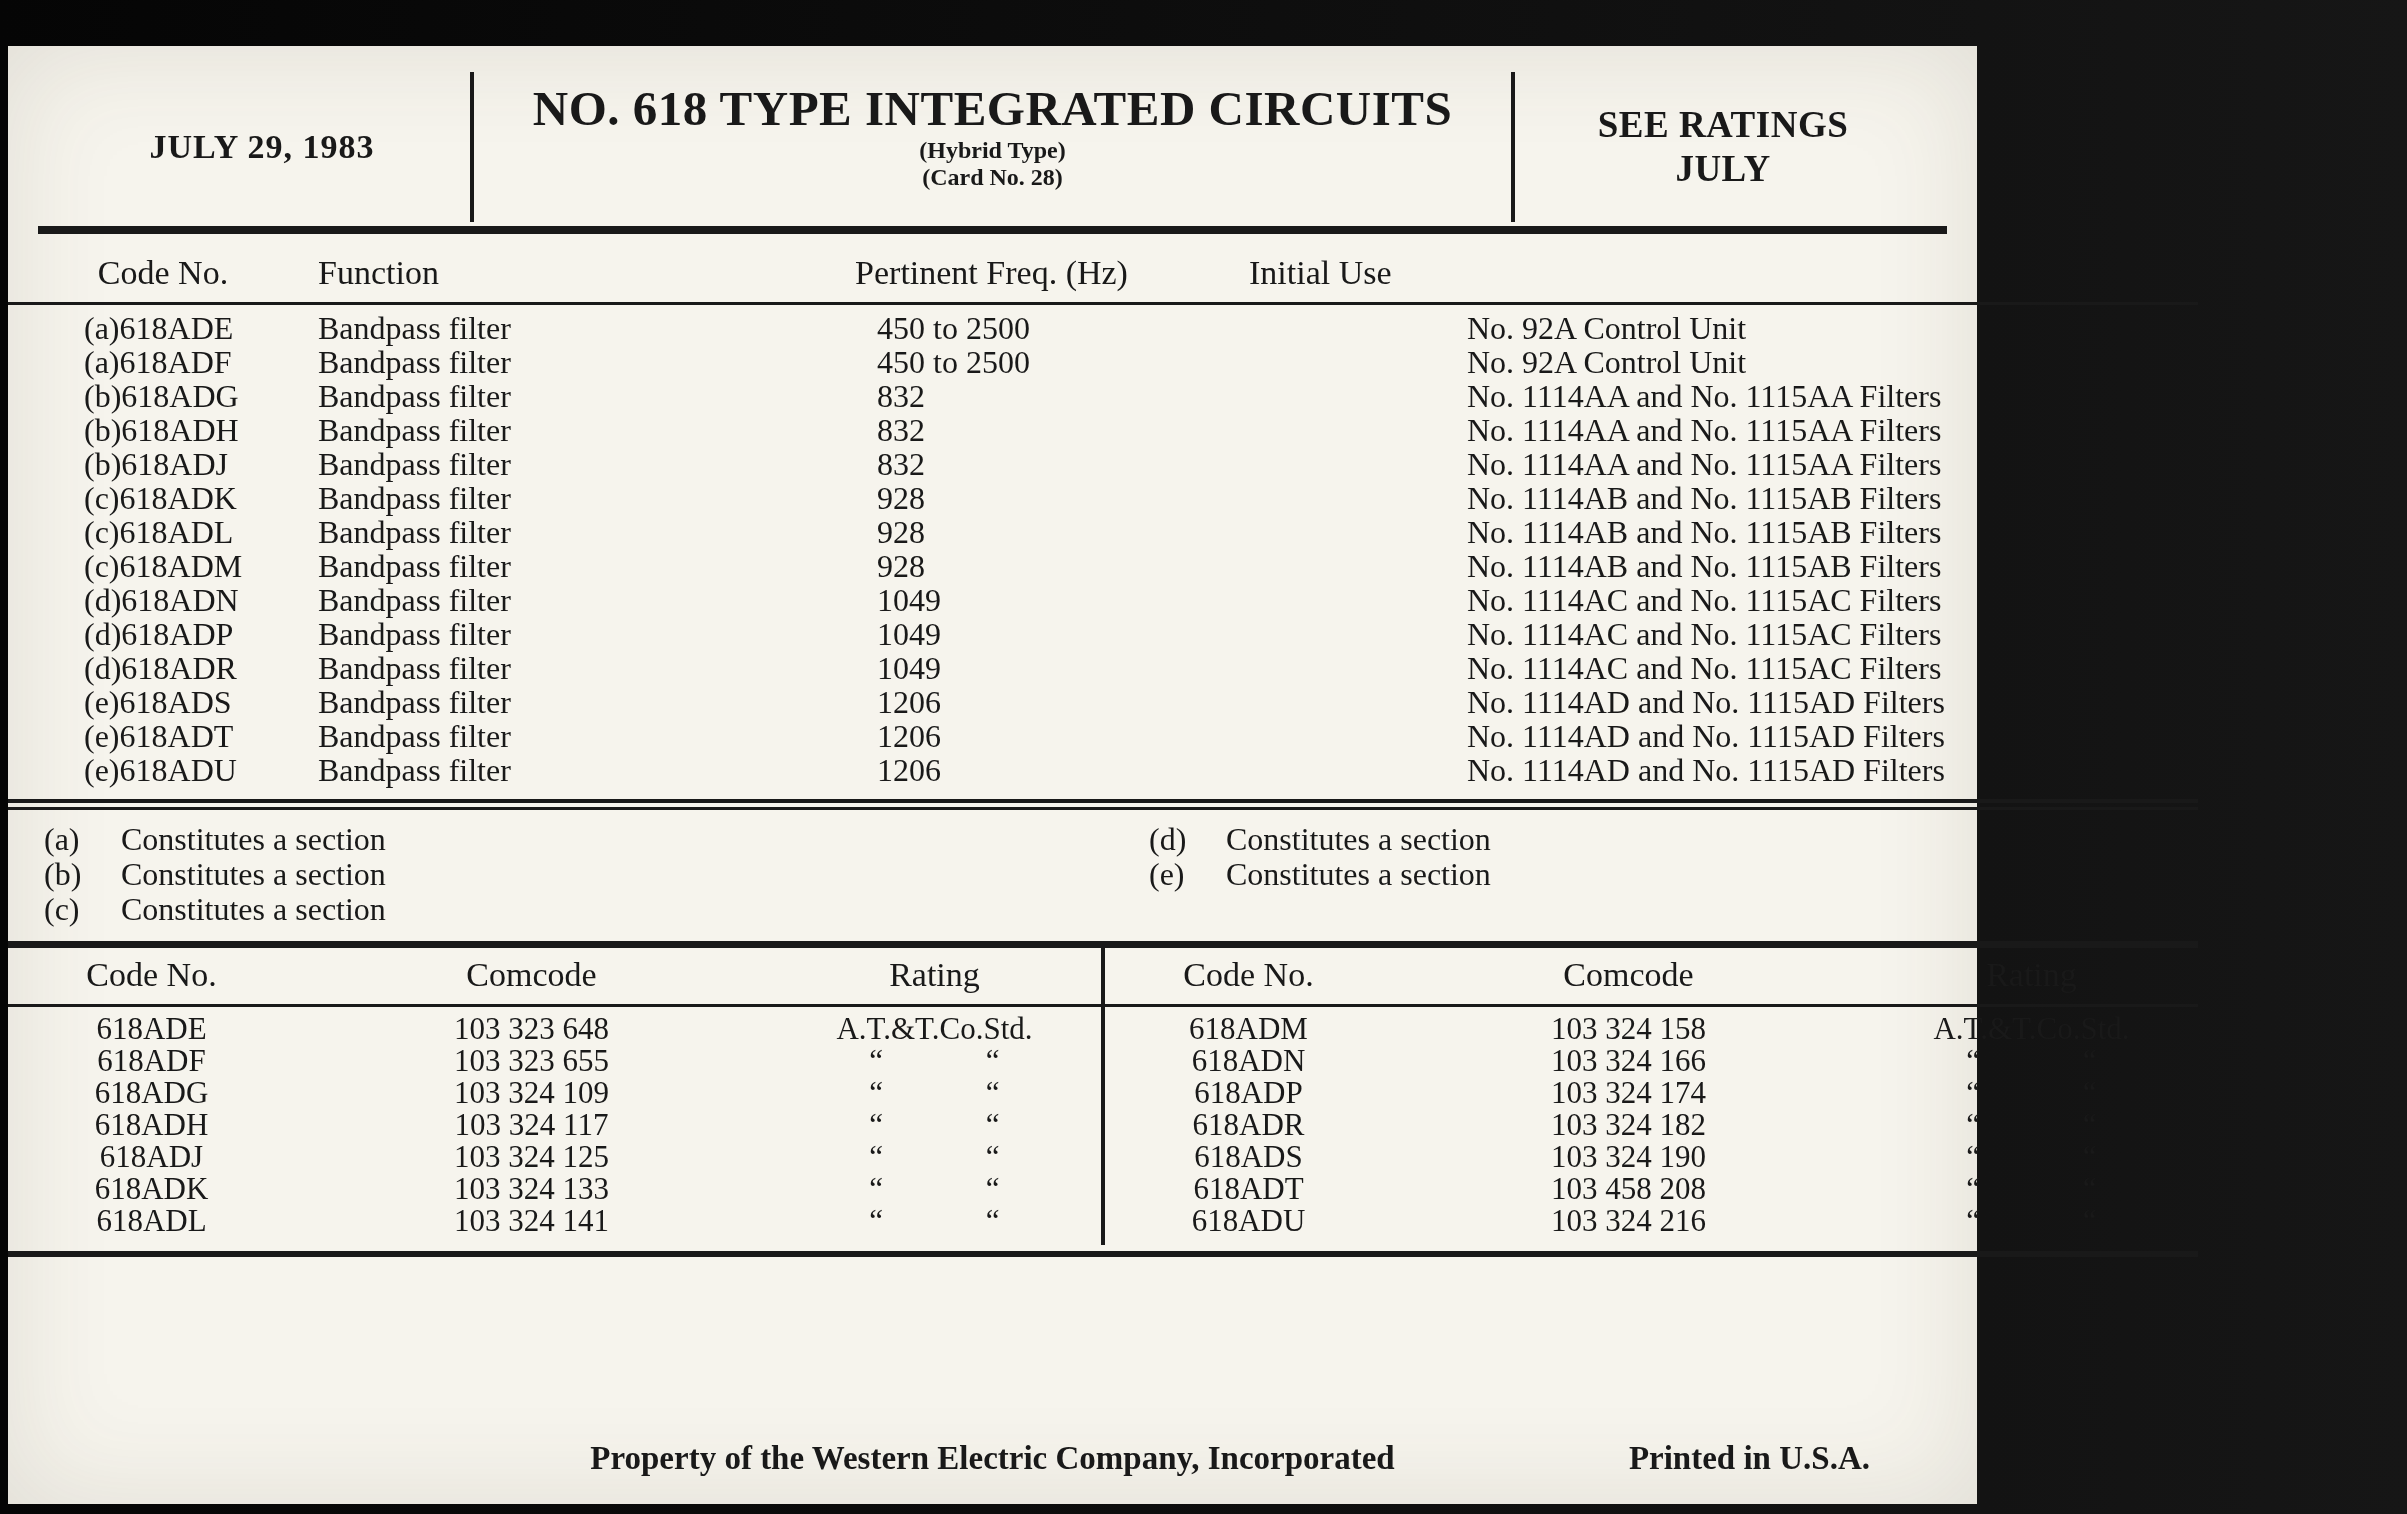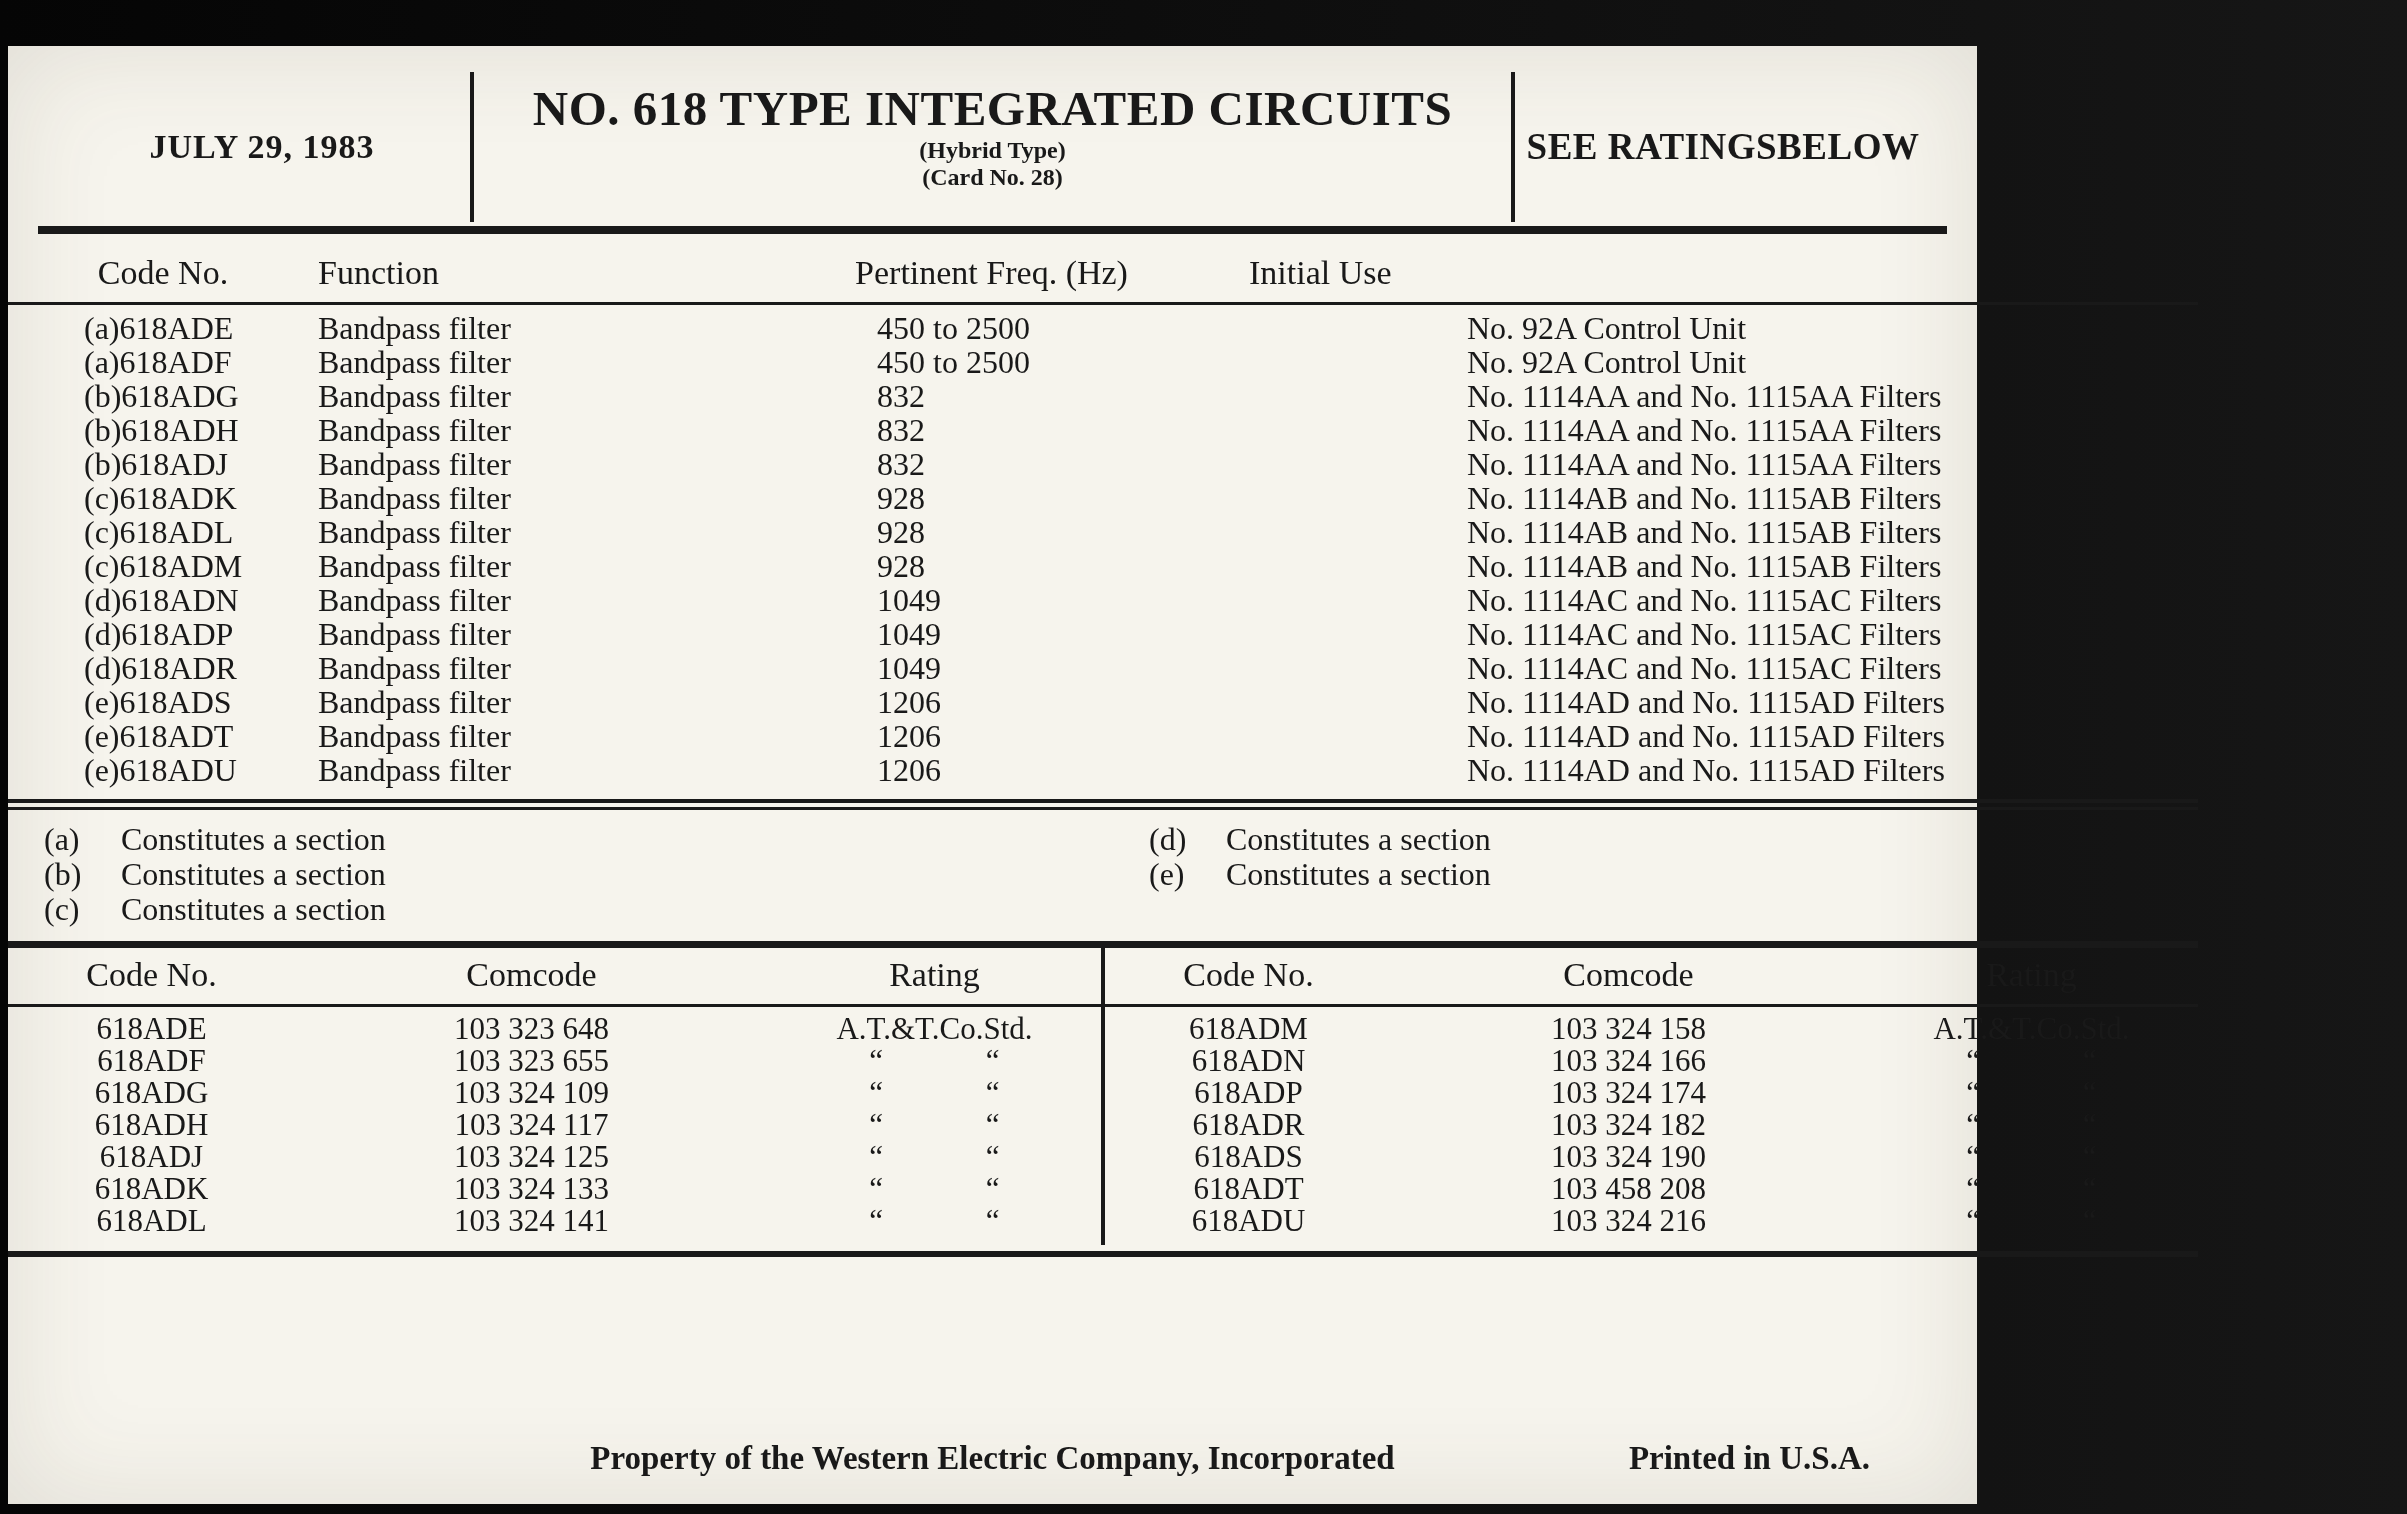--- a/index.html
+++ b/index.html
@@ -16,21 +16,21 @@
   }
 
   
   .masthead{display:flex;align-items:stretch;margin:26px 46px 0 46px;height:150px;}
   .mh-date{width:416px;display:flex;align-items:center;justify-content:center;
            font-weight:bold;font-size:34px;letter-spacing:1px;}
   .mh-center{flex:1;border-left:4px solid #191919;border-right:4px solid #191919;
              text-align:center;padding-top:8px;box-sizing:border-box;}
   .mh-title{font-size:49px;font-weight:bold;letter-spacing:0.5px;}
   .mh-sub{font-size:24px;font-weight:bold;line-height:1.14;}
-  .mh-ratings{width:416px;display:flex;flex-direction:row;align-items:center;justify-content:center;
+  .mh-ratings{width:416px;display:flex;flex-direction:column;align-items:center;justify-content:center;
               font-weight:bold;font-size:37px;line-height:1.18;letter-spacing:0.5px;}
 
   
   .rule-heavy{height:7px;background:#191919;}
   .head-rule{margin:4px 30px 0 30px;height:8px;}
   .rule-double{width:2190px;margin:6px auto 0;height:11px;box-sizing:border-box;
                border-top:4px solid #191919;border-bottom:3px solid #191919;}
   .table2-rule{width:2190px;margin:14px auto 0;}
   .bottom-rule{width:2190px;margin:6px auto 0;height:6px;}
 
@@ -80,21 +80,21 @@
 
     <div class="masthead">
       <div class="mh-date">JULY 29, 1983</div>
       <div class="mh-center">
         <div class="mh-title">NO. 618 TYPE INTEGRATED CIRCUITS</div>
         <div class="mh-sub">(Hybrid Type)</div>
         <div class="mh-sub">(Card No. 28)</div>
       </div>
       <div class="mh-ratings">
         <div>SEE RATINGS</div>
-        <div>BELOW</div>
+        <div>JULY</div>
       </div>
     </div>
     <div class="rule-heavy head-rule"></div>
 
     <table class="main-table">
       <colgroup>
         <col class="w-code">
           <col class="w-func">
           <col class="w-freq">
           <col class="w-use">

